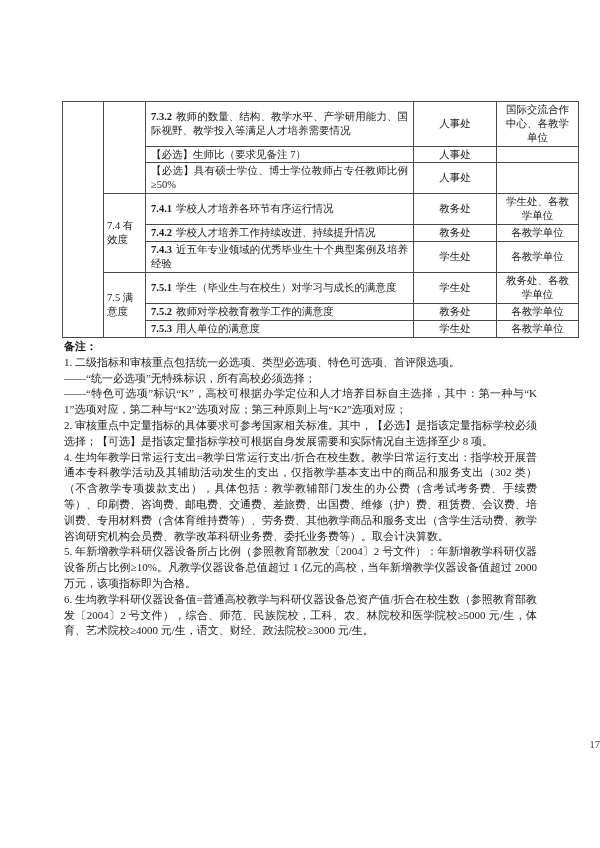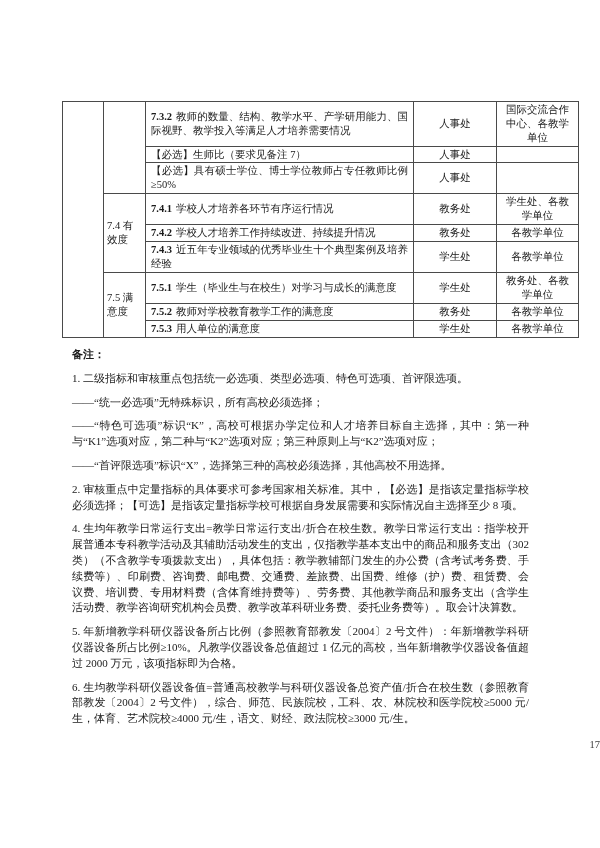--- a/index.html
+++ b/index.html
@@ -39,21 +39,21 @@
     position: absolute;
     left: 64px;
     top: 339px;
     width: 473px;
     font-size: 11px;
     line-height: 15.8px;
     text-align: justify;
     text-justify: inter-character;
   }
   .notes-heading { font-weight: bold; margin: 0; }
-  .notes p { margin: 8px; word-break: break-all; }
+  .notes p { margin: 0; word-break: break-all; }
   .page-number {
     position: absolute;
     left: 0;
     top: 739px;
     width: 100%;
     text-align: right;
     font-size: 10.5px;
     color: #3d3d3d;
   }
 </style>
@@ -114,21 +114,20 @@
       <td class="coop">各教学单位</td>
     </tr>
   </tbody>
     </table>
 
   <div class="notes">
     <p class="notes-heading">备注：</p>
     <p>1. 二级指标和审核重点包括统一必选项、类型必选项、特色可选项、首评限选项。</p>
     <p>——“统一必选项”无特殊标识，所有高校必须选择；</p>
     <p>——“特色可选项”标识“K”，高校可根据办学定位和人才培养目标自主选择，其中：第一种与“K1”选项对应，第二种与“K2”选项对应；第三种原则上与“K2”选项对应；</p>
-    <p>——“首评限选项”标识“X”，选择第三种的高校必须选择，其他高校不用选择。</p>
     <p>2. 审核重点中定量指标的具体要求可参考国家相关标准。其中，【必选】是指该定量指标学校必须选择；【可选】是指该定量指标学校可根据自身发展需要和实际情况自主选择至少 8 项。</p>
     <p>4. 生均年教学日常运行支出=教学日常运行支出/折合在校生数。教学日常运行支出：指学校开展普通本专科教学活动及其辅助活动发生的支出，仅指教学基本支出中的商品和服务支出（302 类）（不含教学专项拨款支出），具体包括：教学教辅部门发生的办公费（含考试考务费、手续费等）、印刷费、咨询费、邮电费、交通费、差旅费、出国费、维修（护）费、租赁费、会议费、培训费、专用材料费（含体育维持费等）、劳务费、其他教学商品和服务支出（含学生活动费、教学咨询研究机构会员费、教学改革科研业务费、委托业务费等）。取会计决算数。</p>
     <p>5. 年新增教学科研仪器设备所占比例（参照教育部教发〔2004〕2 号文件）：年新增教学科研仪器设备所占比例≥10%。凡教学仪器设备总值超过 1 亿元的高校，当年新增教学仪器设备值超过 2000 万元，该项指标即为合格。</p>
     <p>6. 生均教学科研仪器设备值=普通高校教学与科研仪器设备总资产值/折合在校生数（参照教育部教发〔2004〕2 号文件），综合、师范、民族院校，工科、农、林院校和医学院校≥5000 元/生，体育、艺术院校≥4000 元/生，语文、财经、政法院校≥3000 元/生。</p>
   </div>
 
   <div class="page-number">17</div>
 
 </div>
 

